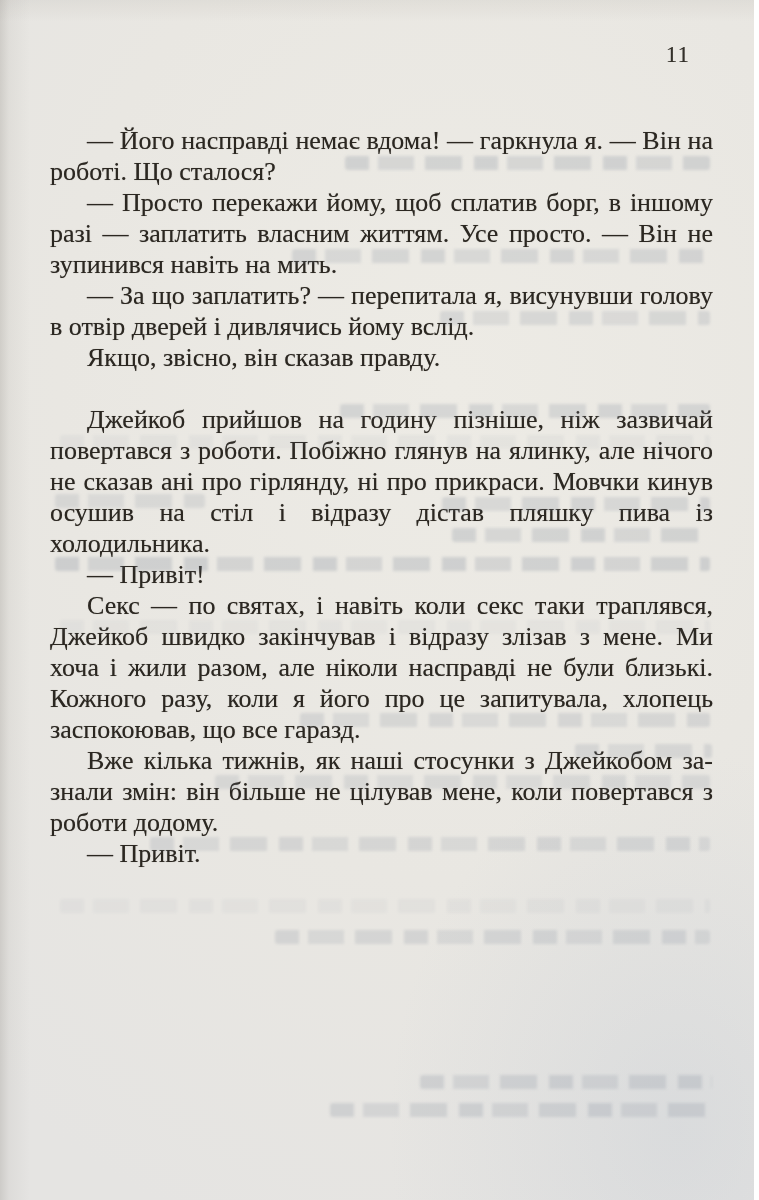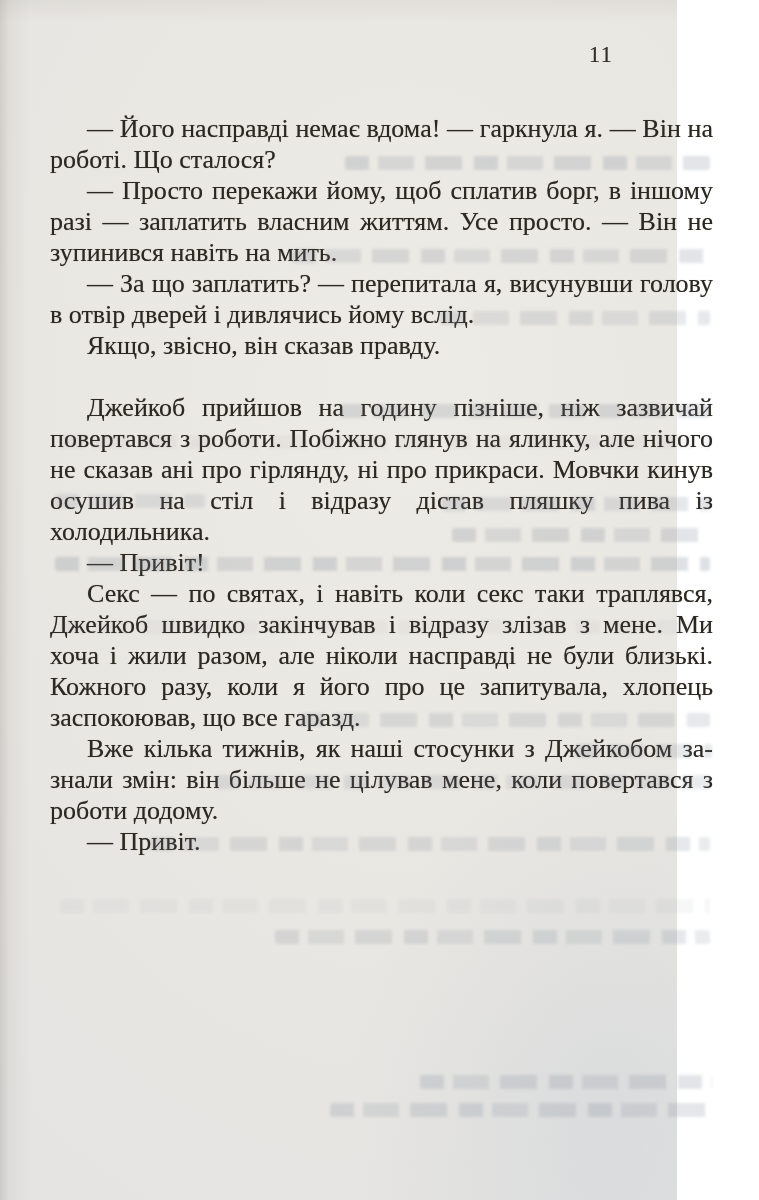--- a/index.html
+++ b/index.html
@@ -2,35 +2,35 @@
 <html lang="uk"><head>
 <meta charset="utf-8">
 <style>
   html, body { margin: 0; padding: 0; }
   body {
     width: 759px; height: 1200px; overflow: hidden;
     font-family: "Liberation Serif", "DejaVu Serif", serif;
   }
   .page {
     position: relative;
-    width: 677px; height: 1200px;
+    width: 754px; height: 1200px;
     background:
       linear-gradient(180deg, rgba(70,64,54,0.06) 0px, rgba(70,64,54,0) 22px),
       linear-gradient(90deg, rgba(70,64,54,0.15) 0px, rgba(70,64,54,0.05) 9px, rgba(70,64,54,0) 30px),
       radial-gradient(55% 45% at 90% 94%, rgba(185,194,206,0.28) 0%, rgba(185,194,206,0) 70%),
       radial-gradient(95% 75% at 60% 32%, #edebe5 0%, #e9e7e2 55%, #e5e4e2 100%);
     background-color: #e8e6e1;
   }
   .page-number {
     position: absolute; top: 42px; right: 64px;
     font-size: 23px; color: #33302a; letter-spacing: 1px;
     text-shadow: 0 0 0.6px rgba(51,48,42,0.5);
   }
   .text-block {
-    position: absolute; left: 50px; top: 113px; width: 663px;
+    position: absolute; left: 50px; top: 125px; width: 663px;
     font-size: 26px; line-height: 31px; color: #2b2721;
     text-align: justify;
     text-shadow: 0 0 0.7px rgba(43,39,33,0.5);
   }
   .para { margin: 0; text-indent: 37px; }
   .para.italic { }
   .para.section-break { height: 31px; text-indent: 0; }
   
   .bleed {
     position: absolute; height: 14px; border-radius: 3px;

